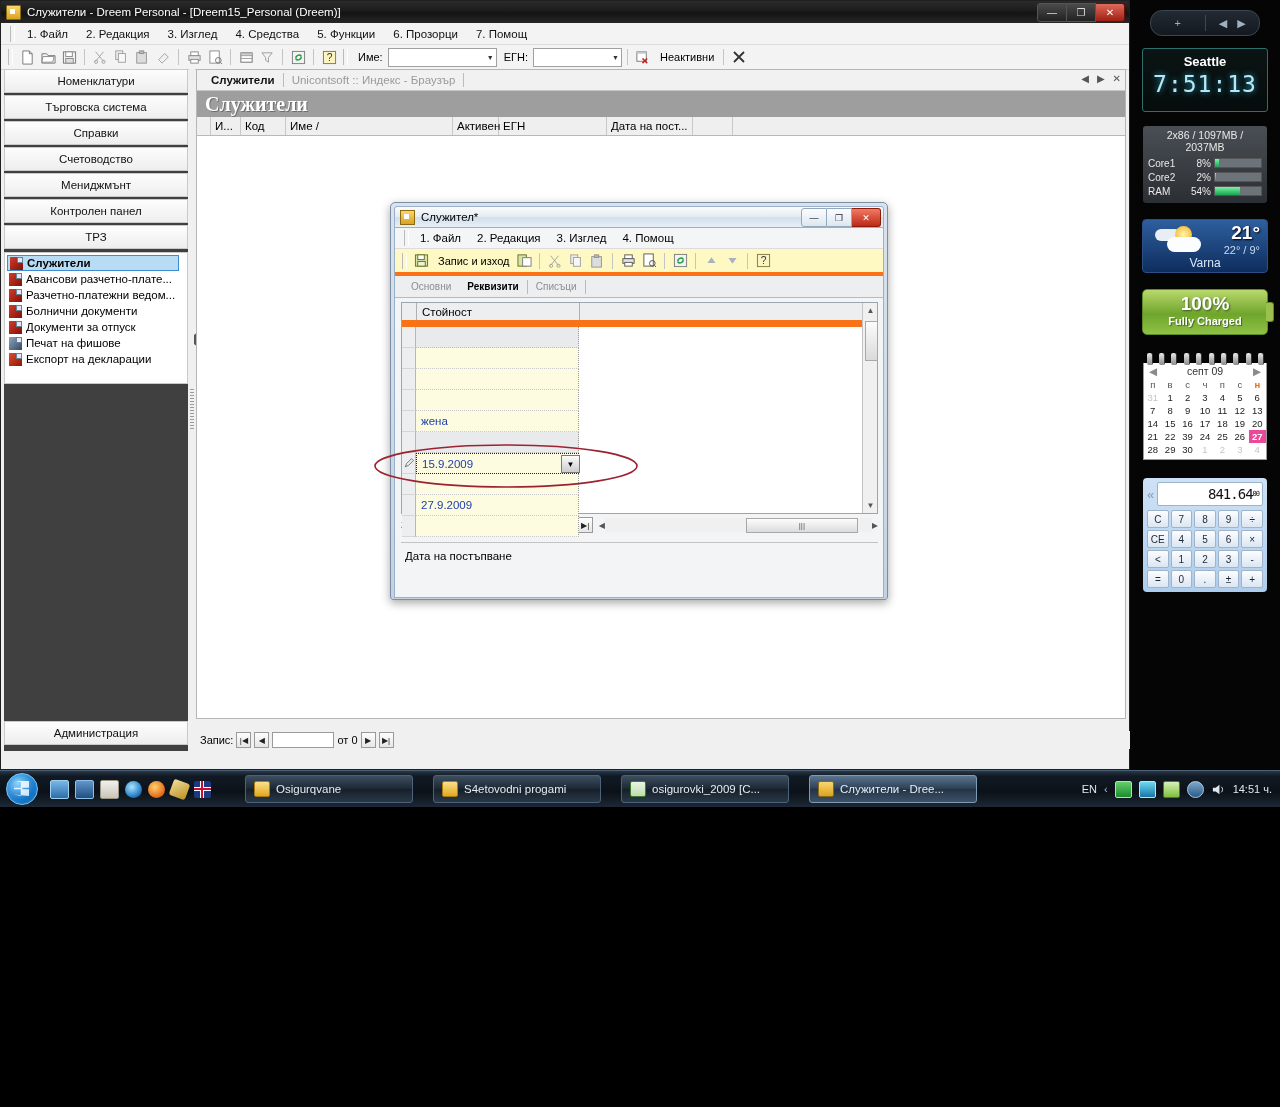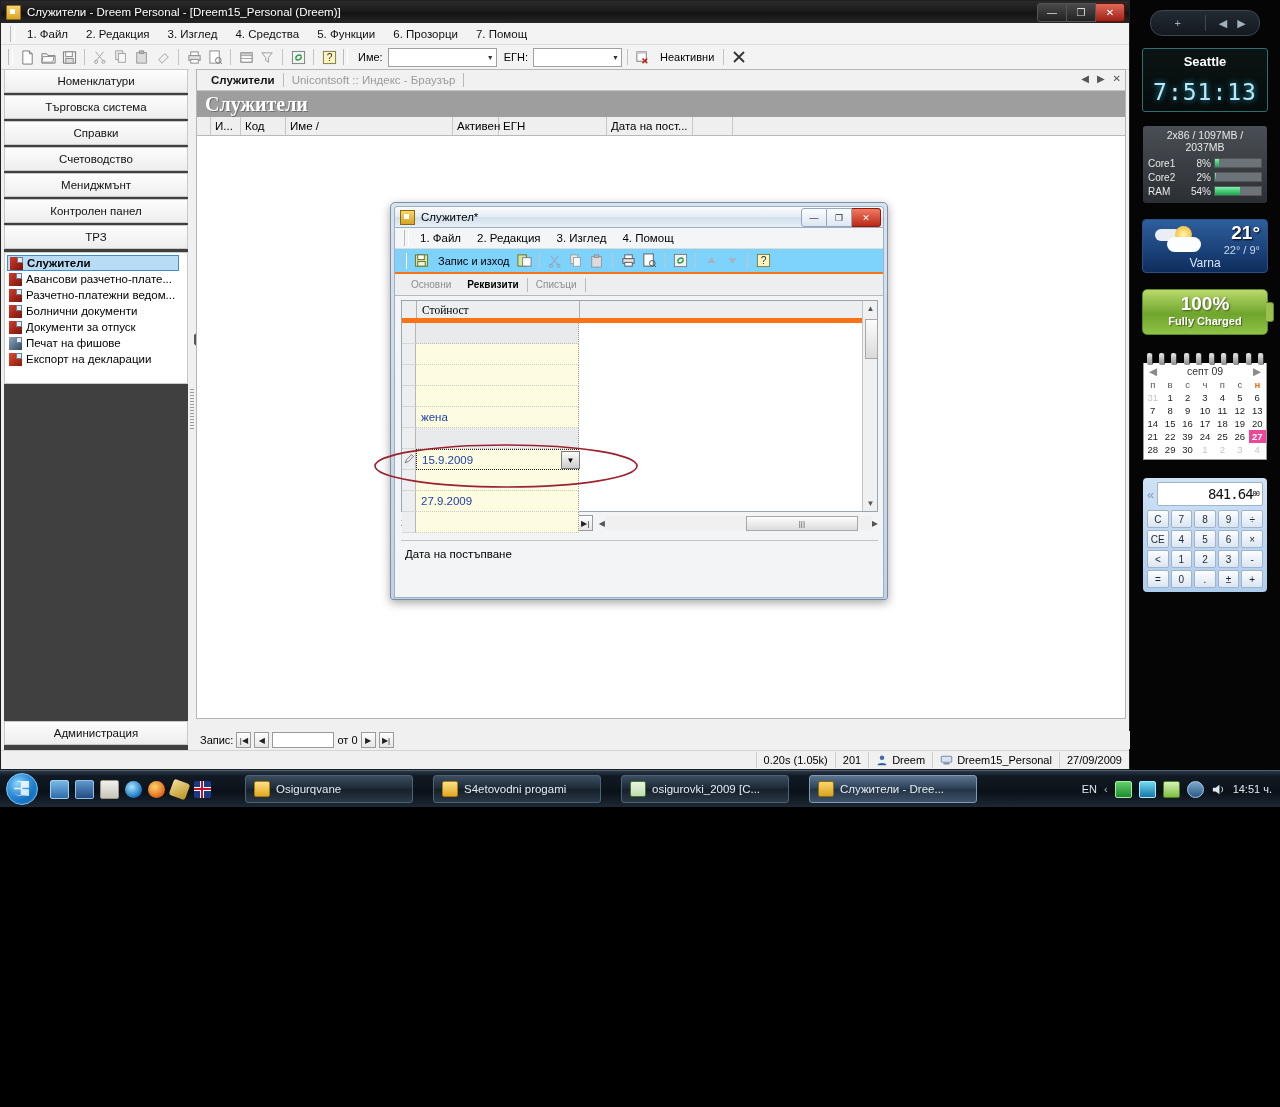--- a/index.html
+++ b/index.html
@@ -94,27 +94,27 @@
   #dlgtitle .ticon:after{content:"";position:absolute;left:3px;top:3px;width:5px;height:5px;background:#fff;}
   .dwbtns{position:absolute;right:2px;top:1px;display:flex;}
   .dwbtn{width:24px;height:17px;border:1px solid #94a8bc;border-left:none;
          background:linear-gradient(#fbfcfe,#dde7f1);display:flex;align-items:center;justify-content:center;font-size:9px;color:#223;}
   .dwbtn:first-child{border-left:1px solid #94a8bc;border-radius:3px 0 0 3px;}
   .dwbtn.close{background:linear-gradient(#f07a64,#bb2a16);border-color:#8d1b08;color:#fff;font-weight:bold;width:28px;border-radius:0 3px 3px 0;}
 
   #dlgbody{background:#f3f4f6;border:1px solid #9bb0c6;border-top:none;height:370px;box-sizing:border-box;}
   #dlgmenu{height:20px;background:#f4f5f7;border-bottom:1px solid #dcdcdc;display:flex;align-items:center;padding-left:6px;}
   #dlgmenu .mi{padding:2px 8px;font-size:11.5px;}
-  #dlgtoolbar{height:23px;background:#7dd3fc;border-bottom:2px solid #f97316;display:flex;align-items:center;padding-left:4px;gap:1px;}
+  #dlgtoolbar{height:23px;background:#fef9c3;border-bottom:4px solid #f97316;display:flex;align-items:center;padding-left:4px;gap:1px;}
   #dlgtabs{height:21px;background:#eceef0;border-bottom:1px solid #b9b9b9;display:flex;align-items:center;padding-left:8px;gap:0;}
   .dtab{font-size:10px;padding:0 8px;color:#8d8d8d;}
   .dtab.active{color:#000;font-weight:bold;}
 
   #dlggrid{margin:4px 5px 0 6px;height:212px;border:1px solid #9aa5b1;background:#fff;position:relative;box-sizing:border-box;}
-  .gcolhdr{height:17px;background:#eceef0;border-bottom:5px solid #f97316;display:flex;align-items:center;font-size:11.5px;font-family:Liberation Serif, serif;}
+  .gcolhdr{height:17px;background:#eceef0;border-bottom:7px solid #f97316;display:flex;align-items:center;font-size:11.5px;}
   .gcolhdr .c1{width:14px;height:17px;border-right:1px solid #b0b0b0;}
   .gcolhdr .c2{width:163px;height:17px;border-right:1px solid #b0b0b0;padding-left:5px;display:flex;align-items:center;box-sizing:border-box;}
   .grow{height:21px;display:flex;align-items:center;font-size:11.5px;}
   .grow .sel{width:14px;height:21px;border-right:1px solid #b7b7b7;border-bottom:1px solid #d6d6d6;background:#eceef0;
              display:flex;align-items:center;justify-content:center;box-sizing:border-box;}
   .grow .val{width:163px;height:21px;border-right:1px dotted #9a9a9a;border-bottom:1px dotted #c9c9c9;
              padding-left:5px;display:flex;align-items:center;color:#1d3fa8;box-sizing:border-box;background:#fdfbe0;}
   .grow.grayrow .val{background:#e9eaec;border-bottom:1px dotted #bfbfbf;}
   .grow.current .val{background:#fdfbe0;border:1px dotted #222;}
   .gvscroll{position:absolute;right:0;top:0;width:15px;height:100%;background:#f0f0f0;border-left:1px solid #c3c3c3;box-sizing:border-box;}
@@ -136,21 +136,21 @@
   
   #dock{position:absolute;left:1130px;top:0;width:150px;height:807px;background:#050505;}
   #dockctl{width:108px;height:24px;margin:10px auto 0;border:1px solid #3c4650;border-radius:12px;
            background:linear-gradient(#232a31,#141920);display:flex;align-items:center;color:#9fb0c0;font-size:11px;}
   #dockctl .half{flex:1;display:flex;align-items:center;justify-content:center;gap:10px;}
   #dockctl .divider{width:1px;height:16px;background:#3c4650;}
 
   #clockw{width:124px;height:62px;margin:12px auto 0;border:1px solid #2e6f6d;border-radius:3px;
           background:linear-gradient(#0b1414,#060c0c);text-align:center;}
   #clockw .city{color:#fff;font-size:13px;font-weight:bold;margin-top:5px;}
-  #clockw .time{color:#b7e8f6;font-size:23px;letter-spacing:1px;margin-top:10px;
+  #clockw .time{color:#b7e8f6;font-size:23px;letter-spacing:1px;margin-top:2px;
                 font-family:"DejaVu Sans Mono","Liberation Mono",monospace;text-shadow:0 0 6px #2aa7c8;}
 
   #cpuw{width:124px;margin:14px auto 0;border-radius:3px;background:linear-gradient(#4a4f55,#2b2f34);padding:3px 5px 5px;box-sizing:border-box;}
   #cpuw .hdr{color:#e8e8e8;font-size:10.5px;text-align:center;padding-bottom:3px;}
   #cpuw .row{display:flex;align-items:center;font-size:10px;color:#e8e8e8;height:14px;gap:3px;}
   #cpuw .rlbl{width:34px;}
   #cpuw .rval{width:26px;text-align:right;}
   #cpuw .bar{flex:1;height:8px;background:#6d7479;border:1px solid #555;position:relative;}
   #cpuw .fill{position:absolute;left:0;top:0;height:100%;background:linear-gradient(#7df3a8,#16a54e);}
 
@@ -436,39 +436,20 @@
     <div id="recbar">
       <span>Запис:</span>
       <span class="navbut">|◀</span>
       <span class="navbut">◀</span>
       <span class="recbox"></span>
       <span>от 0</span>
       <span class="navbut">▶</span>
       <span class="navbut">▶|</span>
     </div>
 
-    <div id="statusbar">
-      <span class="cell">0.20s (1.05k)</span>
-      <span class="cell">201</span>
-      <span class="cell">
-        <svg width="12" height="12" viewBox="0 0 16 16">
-            <circle cx="8" cy="5" r="3" fill="#3a6fb0"></circle>
-            <path d="M2 15c0-4 12-4 12 0z" fill="#2f5f99"></path>
-          </svg>
-        <span>Dreem</span>
-      </span>
-      <span class="cell">
-        <svg width="13" height="12" viewBox="0 0 16 16">
-            <rect x="1" y="3" width="14" height="8" rx="1" fill="#d8e4f0" stroke="#4d6e93"></rect>
-            <rect x="4" y="12" width="8" height="2" fill="#7d94ab"></rect>
-          </svg>
-        <span>Dreem15_Personal</span>
-      </span>
-      <span class="cell">27/09/2009</span>
-    </div>
   </div>
 
   <div id="dlg">
     <div id="dlgtitle">
       <span class="ticon"></span>
       <span>Служител*</span>
       <div class="dwbtns">
         <div class="dwbtn">—</div>
         <div class="dwbtn">❐</div>
         <div class="dwbtn close">✕</div>

